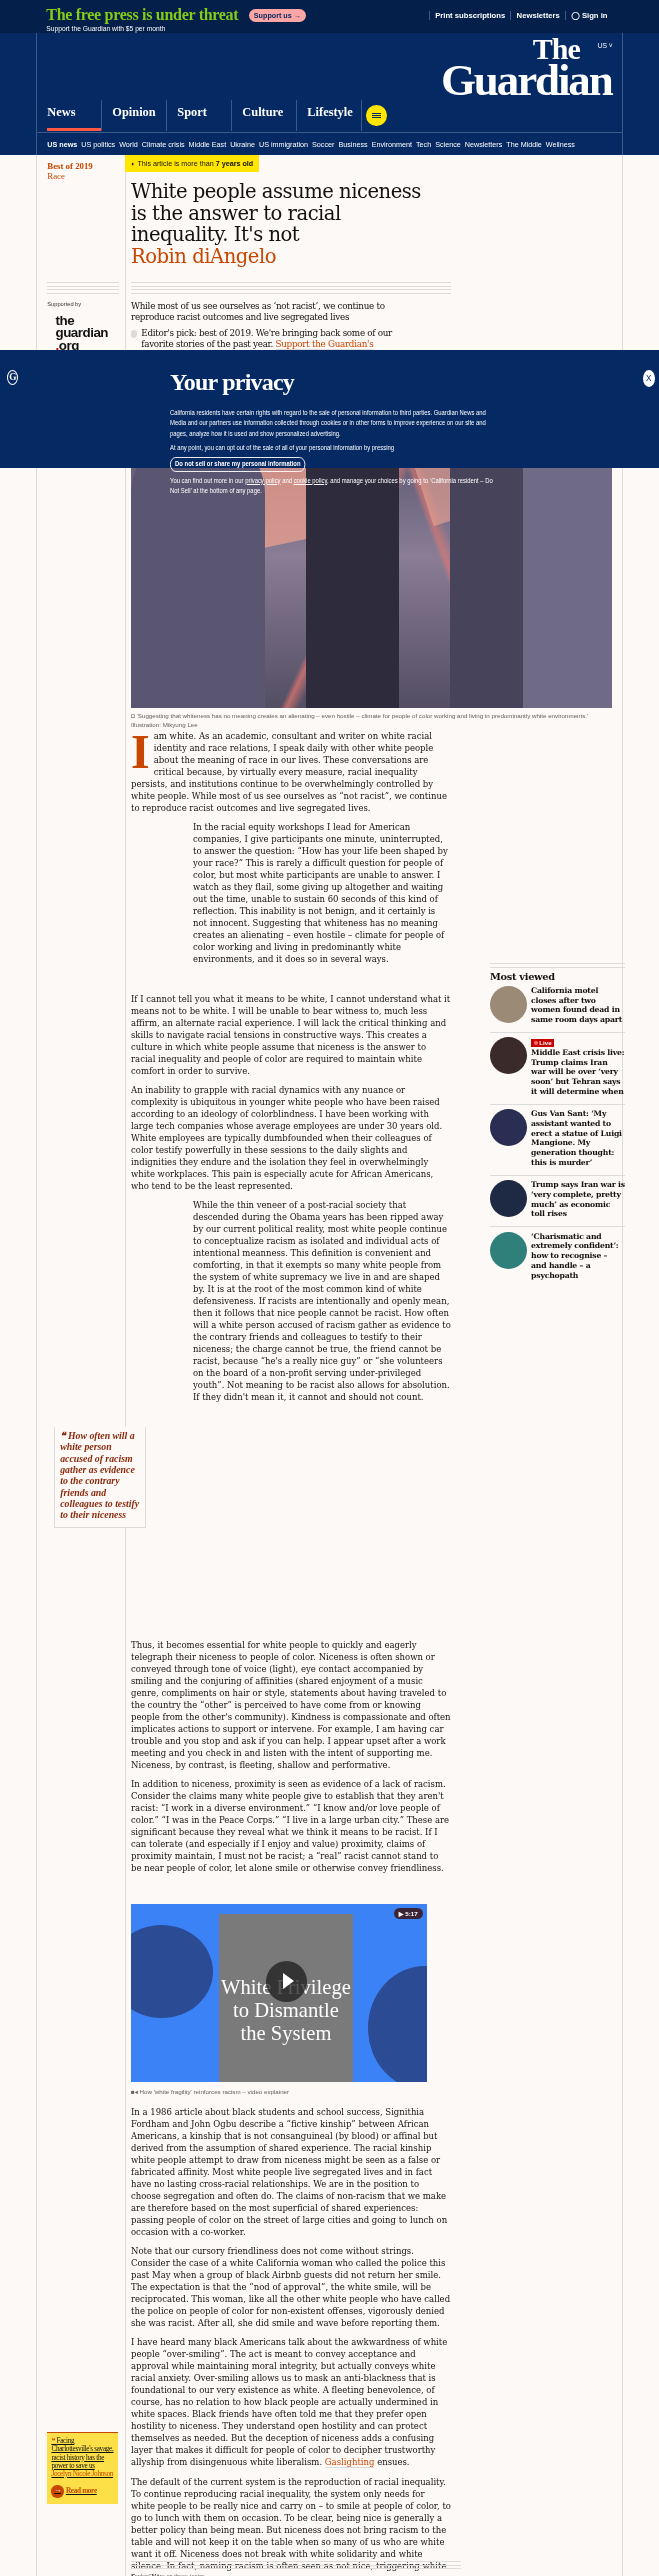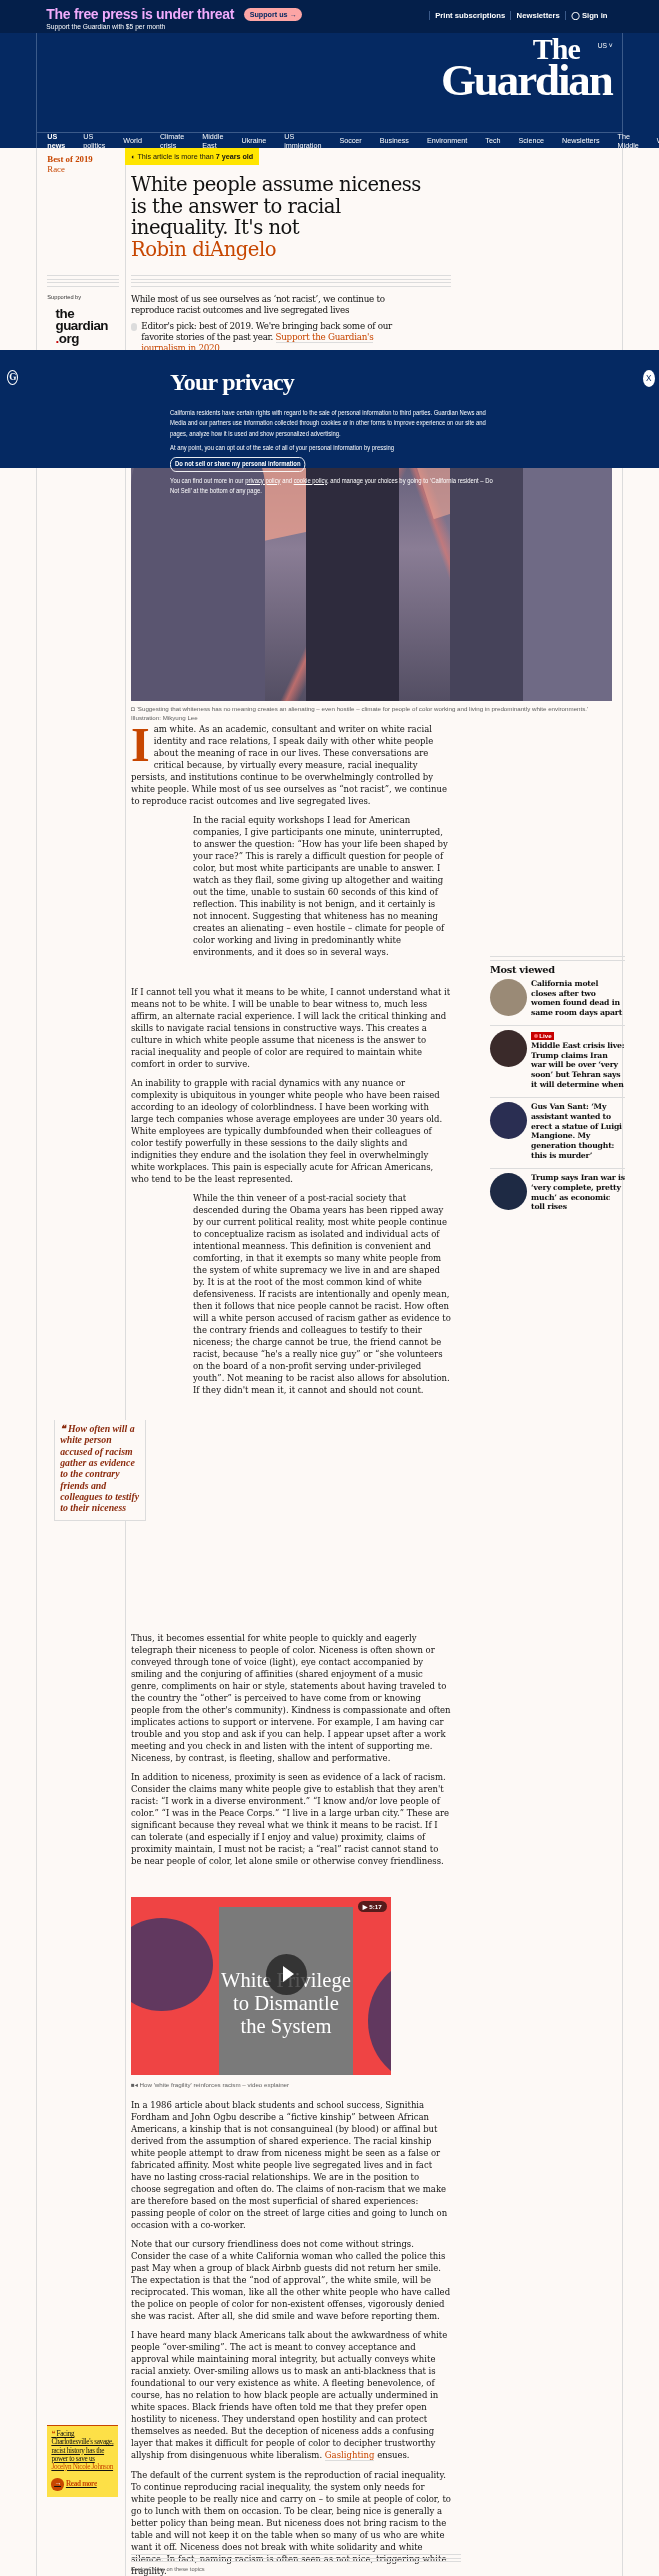--- a/index.html
+++ b/index.html
@@ -6,41 +6,41 @@
   html, body { width: 659px; }
   body { background: #fdf9f6; font-family: "DejaVu Serif", serif; color: #121212; position: relative; }
   a { color: inherit; text-decoration: none; }
   .wrap { width: 587px; margin: 0 auto; position: relative; }
 
   
   .topbar { background: #041f4a; height: 33px; }
   .topbar .wrap { height: 33px; }
   .top-left { position: absolute; left: 10.3px; top: 6.2px; }
   .tagline-row { display: flex; align-items: center; gap: 10.3px; }
-  .tagline { font-family: Liberation Sans, sans-serif; font-weight: bold; font-size: 14px; color: #f0abfc; letter-spacing: -0.3px; }
+  .tagline { font-family: Liberation Serif, serif; font-weight: bold; font-size: 16px; color: #84cc16; letter-spacing: -0.3px; }
   .support-btn { background: #fca5a5; color: #052962; border-radius: 7.2px; padding: 2.1px 5.2px; font: bold 7.2px "Liberation Sans", sans-serif; }
   .tagline-sub { color: #fff; font: 6.7px "Liberation Sans", sans-serif; margin-top: 1px; }
   .top-right { position: absolute; right: 10.3px; top: 11.3px; display: flex; }
   .top-right a { color: #fff; font: bold 7.7px "Liberation Sans", sans-serif; padding: 0 5.2px; border-left: 0.5px solid #3b5a8a; }
   
   .masthead { background: #052962; }
   .masthead .wrap { height: 99px; border-left: 0.5px solid #3b5a8a; border-right: 0.5px solid #3b5a8a; }
   .edition { position: absolute; right: 9.3px; top: 9.3px; color: #fff; font: 6.7px "Liberation Sans", sans-serif; }
   .logo { position: absolute; right: 10.3px; top: 4.1px; color: #fff; font-family: "Liberation Serif", serif; font-weight: bold; text-align: right; line-height: 0.82; }
   .logo .the { font-size: 30px; display: block; margin-right: 32px; letter-spacing: -1px; }
   .logo .guardian { font-size: 45px; display: block; letter-spacing: -2.1px; }
   .pillars { position: absolute; left: 0; top: 67px; display: flex; height: 31px; }
   .pillar { width: 65px; padding: 5.2px 0 0 10.3px; color: #fff; font: bold 12.4px "Liberation Serif", serif; border-right: 0.5px solid #3b5a8a; position: relative; }
   .pillar:first-child { padding-left: 10.3px; }
   .pillar.active::after { content: ""; position: absolute; left: 10.3px; right: 0; bottom: 0; height: 2.6px; background: #ff5943; }
   .menu-btn { width: 20.6px; height: 20.6px; border-radius: 10.3px; background: #ffe500; margin: 5.2px 0 0 4.1px; display: flex; align-items: center; justify-content: center; }
   .menu-btn span { display: block; width: 9.3px; height: 5.2px; border-top: 1px solid #052962; border-bottom: 1px solid #052962; position: relative; }
   .menu-btn span::after { content:""; position:absolute; left:0; right:0; top:1px; border-top:1px solid #052962; }
   .subnav { background: #052962; }
-  .subnav .wrap { border: 0.5px solid #3b5a8a; border-bottom: none; height: 16px; display: flex; align-items: center; padding-left: 10.3px; gap: 18px; }
+  .subnav .wrap { border: 0.5px solid #3b5a8a; border-bottom: none; height: 23px; display: flex; align-items: center; padding-left: 10.3px; gap: 4px; }
   .subnav a { color: #fff; font: 7.2px "Liberation Sans", sans-serif; }
   .subnav a.strong { font-weight: bold; }
 
   
   .article { position: relative; }
   .article .wrap { border-left: 0.5px solid #dcdcdc; border-right: 0.5px solid #dcdcdc; }
   .leftcol { position: absolute; left: 0; top: 0; width: 88px; padding-left: 10.3px; }
   .vline { position: absolute; left: 88px; top: 0; bottom: 0; border-left: 0.5px solid #dcdcdc; }
   .series { color: #c74600; font: bold 8.8px "Liberation Serif", serif; padding-top: 6.2px; }
   .section { color: #c74600; font: 8.8px "Liberation Serif", serif; }
@@ -87,21 +87,21 @@
   .body { position: absolute; left: 94px; width: 319px; font: 8.5px/12px "DejaVu Serif", serif; }
   .body p { margin-bottom: 7.2px; }
   .dropcap { float: left; font: bold 48px/39px "Liberation Serif", serif; color: #c74600; margin: 2.1px 4.1px 0 0; }
   .pullquote { position: absolute; left: 17px; width: 92px; border: 0.5px solid #dcdcdc; border-top: none; padding: 3.1px 5.2px 6.2px; font: italic bold 9.8px/11.3px "Liberation Serif", serif; color: #8b2a0c; background: #fdf9f6; }
   .pullquote .q { color:#8b2a0c; }
   .rich-link { position: absolute; left: 10.3px; width: 71px; background: #fde047; border-top: 1px solid #c74600; padding: 4.1px 4.1px 6.2px; font: 7.2px/8.2px "Liberation Serif", serif; letter-spacing: -0.3px; text-decoration: underline; }
   .rich-link .auth { color:#c74600; }
   .rich-link .more { display:flex; align-items:center; gap:2.1px; margin-top:7.2px; color:#c74600; font-weight:bold; }
   .rich-link .more .arr { width:12.4px; height:12.4px; border-radius:6.2px; background:#c74600; color:#fff; text-align:center; line-height:11.3px; font:7.2px "Liberation Sans", sans-serif; }
 
-  .video { position: absolute; left: 101px; top: 1716px; width: 260px; height: 178px; background: #ef4444; overflow: hidden; }
+  .video { position: absolute; left: 101px; top: 1716px; width: 296px; height: 178px; background: #3b82f6; overflow: hidden; }
   .video .blob { position:absolute; border-radius:50%; background:#25336b; opacity:.7; }
   .video .sign { position:absolute; left:88px; top:10.3px; width:134px; height:168px; background:#7a7a7a; color:#fff; font: 20.6px/23px "Liberation Serif", serif; text-align:center; padding-top:62px; }
   .video .play { position:absolute; left:135px; top:57px; width:41px; height:41px; border-radius:20.6px; background:rgba(30,30,30,.75); }
   .video .play::after { content:""; position:absolute; left:16.5px; top:12.4px; border-left:11.3px solid #fff; border-top:8.2px solid transparent; border-bottom:8.2px solid transparent; }
   .video .dur { position:absolute; right:4.1px; top:4.1px; background:rgba(60,20,20,.85); color:#fff; font: bold 6.2px "Liberation Sans", sans-serif; padding:2.1px 5.2px; border-radius:6.2px; }
   .vcaption { position:absolute; left:101px; top:1898px; font: 6.2px "Liberation Sans", sans-serif; color:#606060; }
 
   
   .mv-right { position: absolute; left: 453px; top: 958px; width: 135px; }
   .mv-right h3 { font: bold 9.8px "DejaVu Serif", serif; border-top: 0.5px solid #dcdcdc; padding-top: 3.1px; letter-spacing: -0.3px; }
@@ -136,20 +136,30 @@
   </div>
 </div>
 
 <div class="masthead">
   <div class="wrap">
     <div class="logo">
       <span class="the">The</span>
       <span class="guardian">Guardian</span>
     </div>
     <div class="edition">US ˅</div>
+    <nav class="pillars">
+      <a class="pillar active">News</a>
+      <a class="pillar">Opinion</a>
+      <a class="pillar">Sport</a>
+      <a class="pillar">Culture</a>
+      <a class="pillar">Lifestyle</a>
+      <div class="menu-btn">
+          <span></span>
+        </div>
+    </nav>
   </div>
 </div>
 <div class="subnav">
   <div class="wrap">
     <a class="strong">US news</a>
     <a>US politics</a>
     <a>World</a>
     <a>Climate crisis</a>
     <a>Middle East</a>
     <a>Ukraine</a>
@@ -288,20 +298,24 @@
         <div><span class="live">Live</span><div class="mv-title">Middle East crisis live: Trump claims Iran war will be over ‘very soon’ but Tehran says it will determine when</div></div>
       </div>
       <div class="mv-item">
         <div class="mv-thumb" style="background:#2a2e52"></div>
         <div class="mv-title">Gus Van Sant: ‘My assistant wanted to erect a statue of Luigi Mangione. My generation thought: this is murder’</div>
       </div>
       <div class="mv-item">
         <div class="mv-thumb" style="background:#1e2a44"></div>
         <div class="mv-title">Trump says Iran war is ‘very complete, pretty much’ as economic toll rises</div>
       </div>
+      <div class="mv-item">
+        <div class="mv-thumb" style="background:#2f7f7a"></div>
+        <div class="mv-title">‘Charismatic and extremely confident’: how to recognise – and handle – a psychopath</div>
+      </div>
     </aside>
   </div>
 </div>
 
 <div class="privacy">
   <div class="glogo">G</div>
   <h2>Your privacy</h2>
   <div class="ptext">
     <p>California residents have certain rights with regard to the sale of personal information to third parties. Guardian News and Media and our partners use information collected through cookies or in other forms to improve experience on our site and pages, analyze how it is used and show personalized advertising.</p>
     <p>At any point, you can opt out of the sale of all of your personal information by pressing</p>

